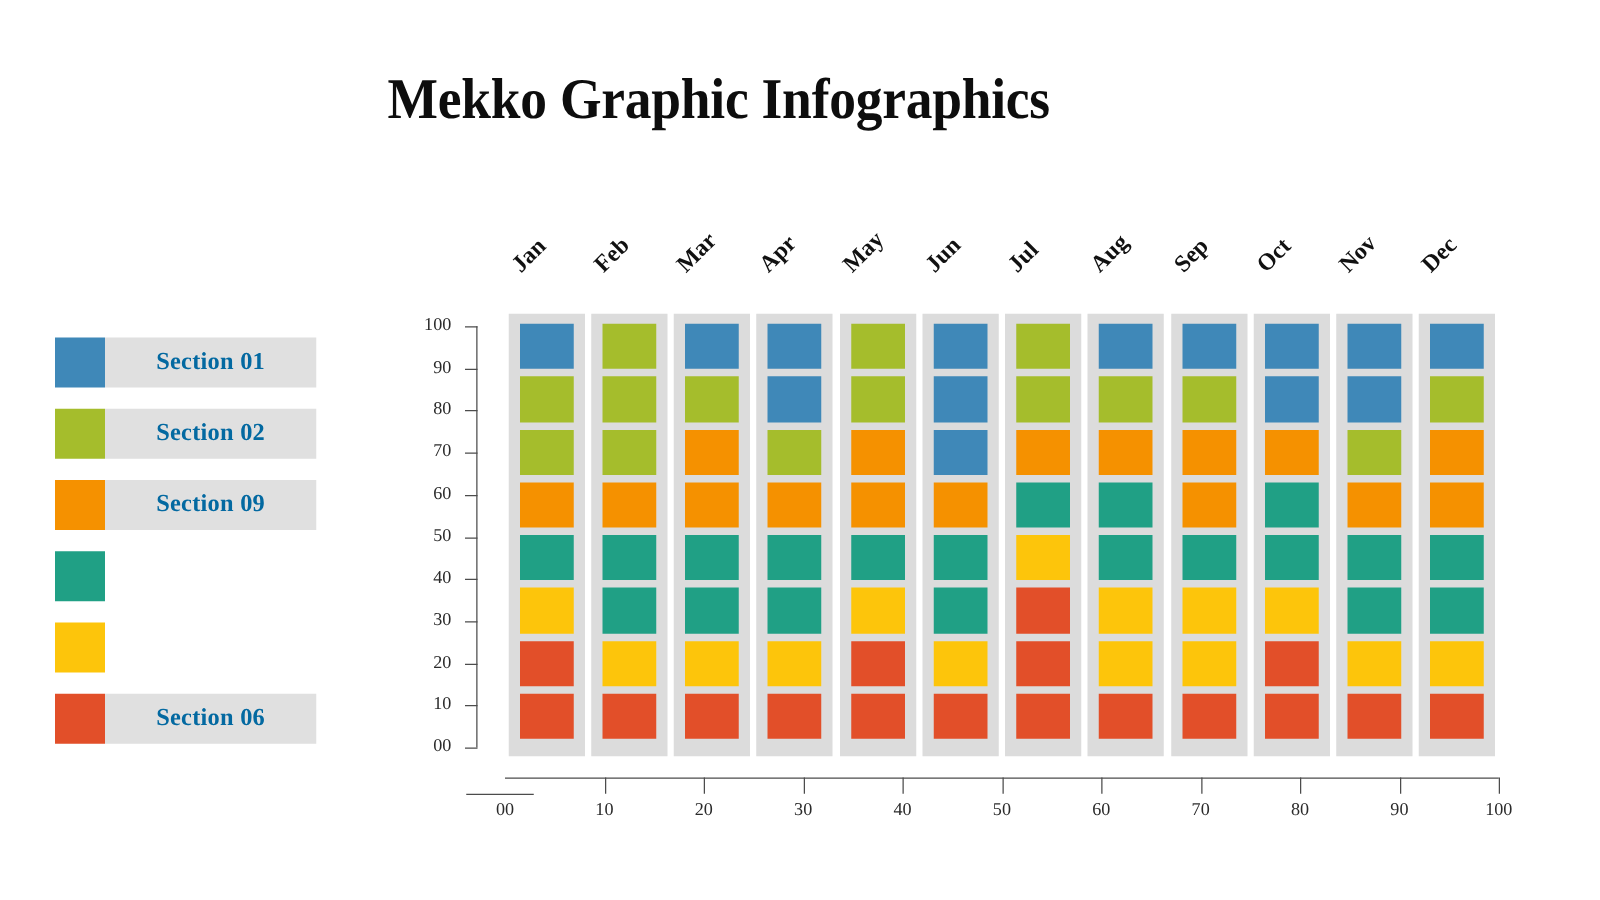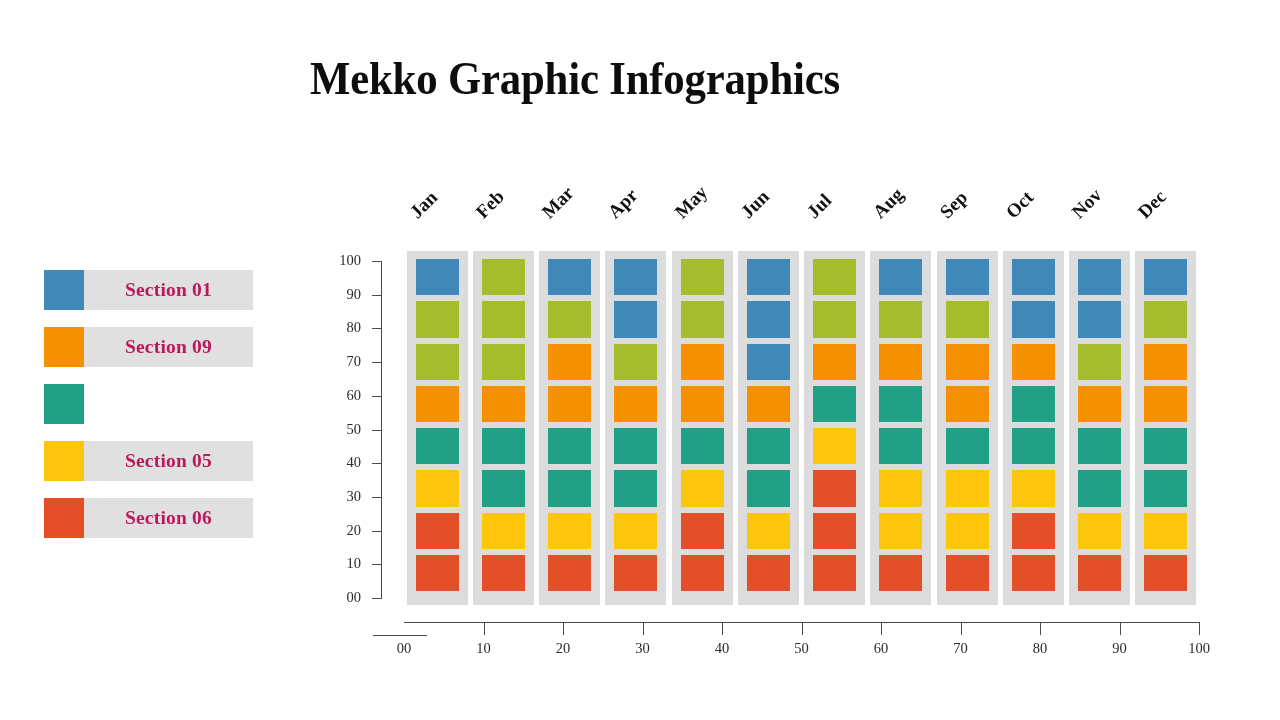--- a/index.html
+++ b/index.html
@@ -62,21 +62,21 @@
   .legend-label-bg {
     flex: 1 1 auto;
     background: #e0e0e0;
     display: flex;
     align-items: center;
     justify-content: center;
   }
   .legend-label {
     font-size: 19.5px;
     font-weight: bold;
-    color: #be185d;
+    color: #0369a1;
     font-family: "Liberation Serif", "DejaVu Serif", serif;
     letter-spacing: 0.2px;
   }
 
   
   #chart {
     position: absolute;
     left: 0;
     top: 0;
     width: 1280px;
@@ -183,33 +183,36 @@
   <div id="page-title">Mekko Graphic Infographics</div>
 
   <div id="legend">
       <div class="legend-item">
         <div class="legend-swatch" style="background: rgb(63, 136, 184);"></div>
         <div class="legend-label-bg" style="background: rgb(224, 224, 224);">
           <span class="legend-label">Section 01</span>
         </div>
       </div>
       <div class="legend-item">
+        <div class="legend-swatch" style="background: rgb(165, 189, 44);"></div>
+        <div class="legend-label-bg" style="background: rgb(224, 224, 224);">
+          <span class="legend-label">Section 02</span>
+        </div>
+      </div>
+      <div class="legend-item">
         <div class="legend-swatch" style="background: rgb(245, 145, 0);"></div>
         <div class="legend-label-bg" style="background: rgb(224, 224, 224);">
           <span class="legend-label">Section 09</span>
         </div>
       </div>
       <div class="legend-item">
         <div class="legend-swatch" style="background: rgb(32, 160, 133);"></div>
       </div>
       <div class="legend-item">
         <div class="legend-swatch" style="background: rgb(253, 197, 11);"></div>
-        <div class="legend-label-bg" style="background: rgb(224, 224, 224);">
-          <span class="legend-label">Section 05</span>
-        </div>
       </div>
       <div class="legend-item">
         <div class="legend-swatch" style="background: rgb(226, 79, 41);"></div>
         <div class="legend-label-bg" style="background: rgb(224, 224, 224);">
           <span class="legend-label">Section 06</span>
         </div>
       </div>
     </div>
 
   <div id="chart">

